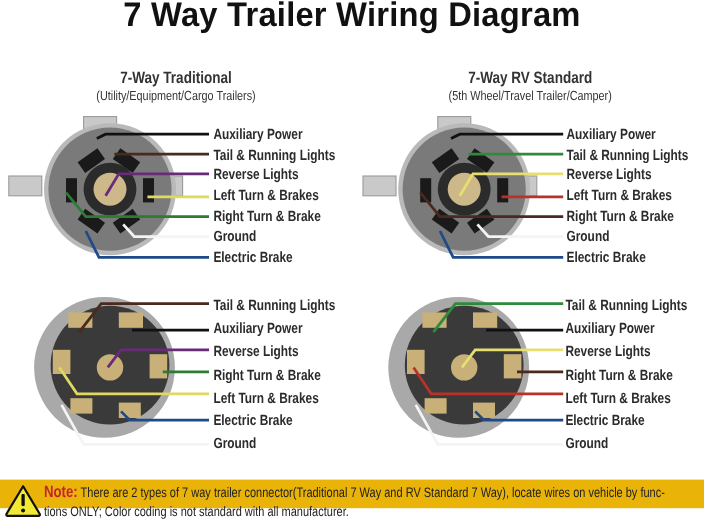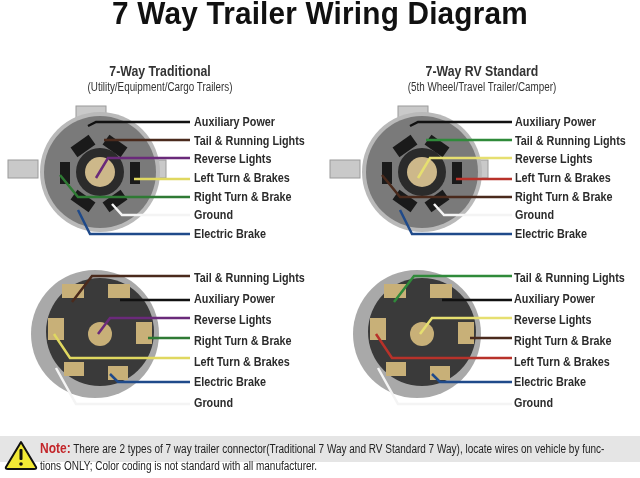--- a/index.html
+++ b/index.html
@@ -19,21 +19,21 @@
   .subhead .h { font-weight: bold; font-size: 15px; display: block; line-height: 18px; }
   .subhead .s { font-size: 12px; display: block; line-height: 14px; color: #333; }
   .diagram { position: absolute; }
   .labels { position: absolute; }
   .lbl {
     position: absolute; font-family: "Liberation Sans", sans-serif; font-weight: bold;
     font-size: 13.5px; color: #2b2b2b; white-space: nowrap;
     transform: scaleX(0.80); transform-origin: left center; line-height: 16px;
   }
   .note {
-    position: absolute; left: 0; top: 436px; width: 640px; height: 26px; background: #e5e5e5;
+    position: absolute; left: 0; top: 436px; width: 640px; height: 26px; background: #eab308;
   }
   .note-text {
     position: absolute; left: 40px; top: 3px; width: 740px;
     font-family: "Liberation Sans", sans-serif; font-size: 12.5px; color: #222; line-height: 17px;
     transform: scaleX(0.80); transform-origin: left top;
   }
   .note-text .nl { color: #c3262a; font-weight: bold; font-size: 15px; }
   .warn { position: absolute; left: 4px; top: 440px; width: 34px; height: 30px; }
 </style>
 </head>

